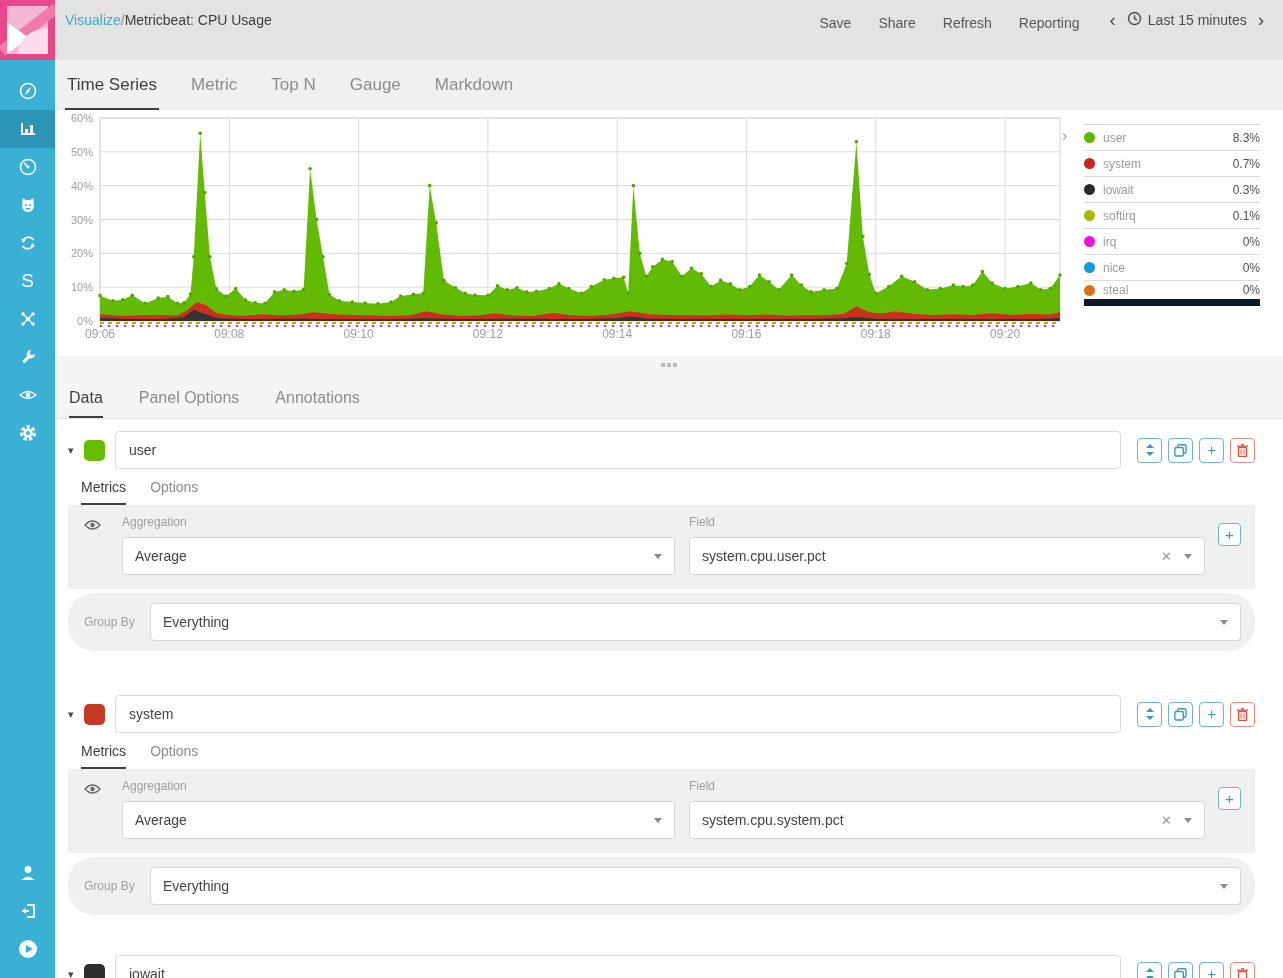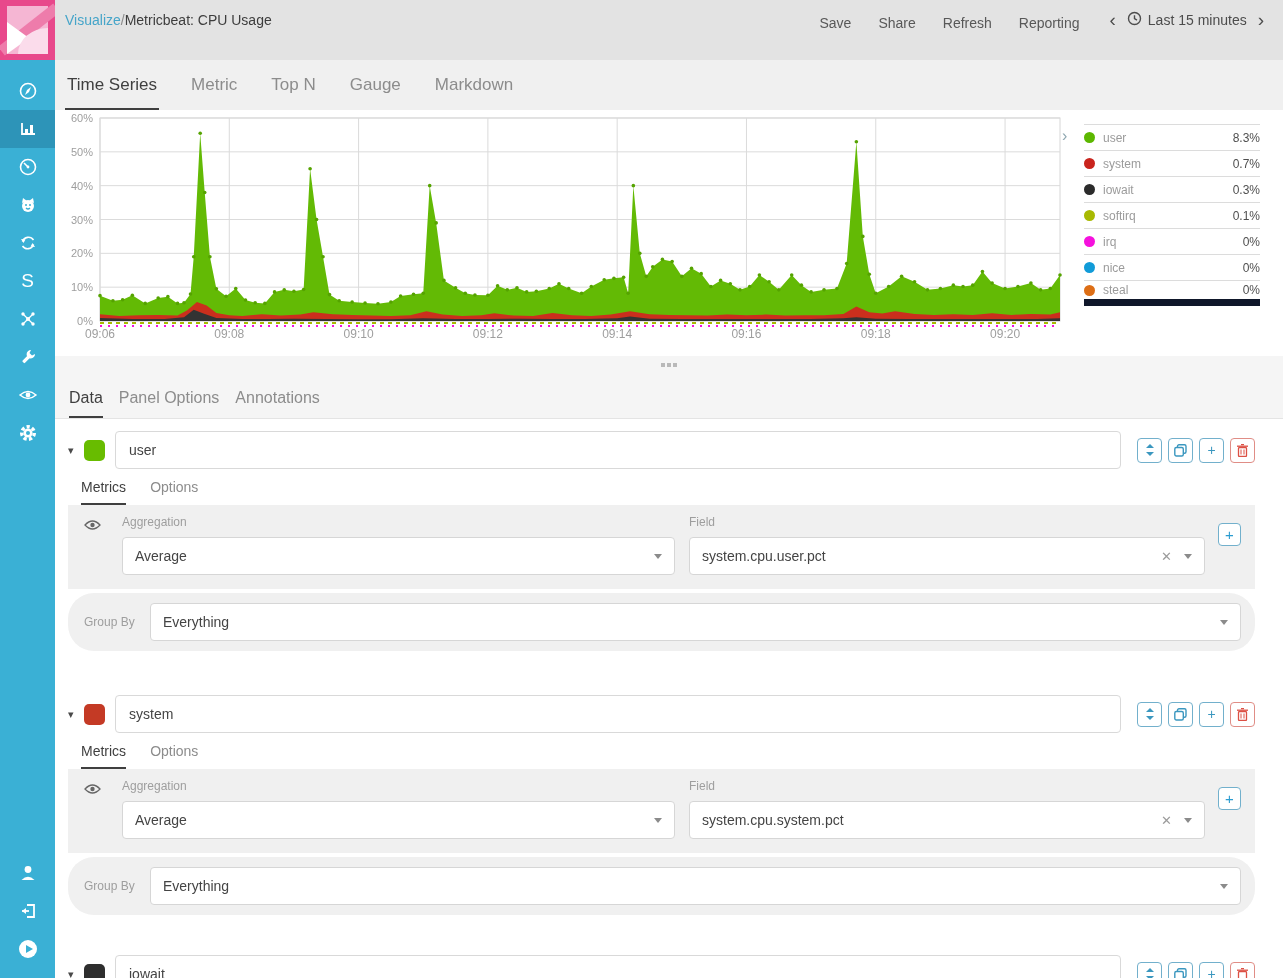--- a/index.html
+++ b/index.html
@@ -47,21 +47,21 @@
   .legend-row { display:flex; align-items:center; height:26px; border-top:1px solid #dcdcdc; cursor:pointer; }
   .legend-row:last-child { border-bottom:7px solid #0f172a; }
   .legend-dot { width:11px; height:11px; border-radius:50%; margin-right:8px; flex:0 0 11px; }
   .legend-label { font-size:12px; color:#9b9b9b; flex:1; }
   .legend-value { font-size:12px; color:#4f4f4f; }
 
   
   .panel-head { background:#f5f5f5; border-bottom:1px solid #e4e4e4; flex:0 0 auto; }
   .resize-handle { height:18px; display:flex; align-items:center; justify-content:center; gap:2px; cursor:row-resize; }
   .resize-handle i { width:4px; height:4px; background:#b9b9b9; display:block; }
-  .data-tabs { display:flex; gap:16px; padding:2px 0 0 14px; height:44px; align-items:flex-end; }
+  .data-tabs { display:flex; gap:36px; padding:2px 0 0 14px; height:44px; align-items:flex-end; }
   .data-tab { font-size:16px; color:#8c8c8c; padding-bottom:9px; border-bottom:2px solid transparent; cursor:pointer; }
   .data-tab.active { color:#3f3f3f; border-bottom-color:#3f3f3f; }
 
   .series-list { background:#fff; overflow:hidden; flex:1; }
   .series { padding:0 28px 0 13px; margin-top:12px; }
   .series + .series { margin-top:44px; }
   .series-header { display:flex; align-items:center; }
   .series-caret { width:16px; color:#4a4a4a; font-size:11px; cursor:pointer; }
   .swatch { width:21px; height:21px; border-radius:5px; margin-right:10px; cursor:pointer; flex:0 0 21px; }
   .series-input { flex:1; height:38px; border:1px solid #d9d9d9; border-radius:4px; padding:0 13px; font-size:14px; color:#444; font-family:inherit; background:#fff; outline:none; }

